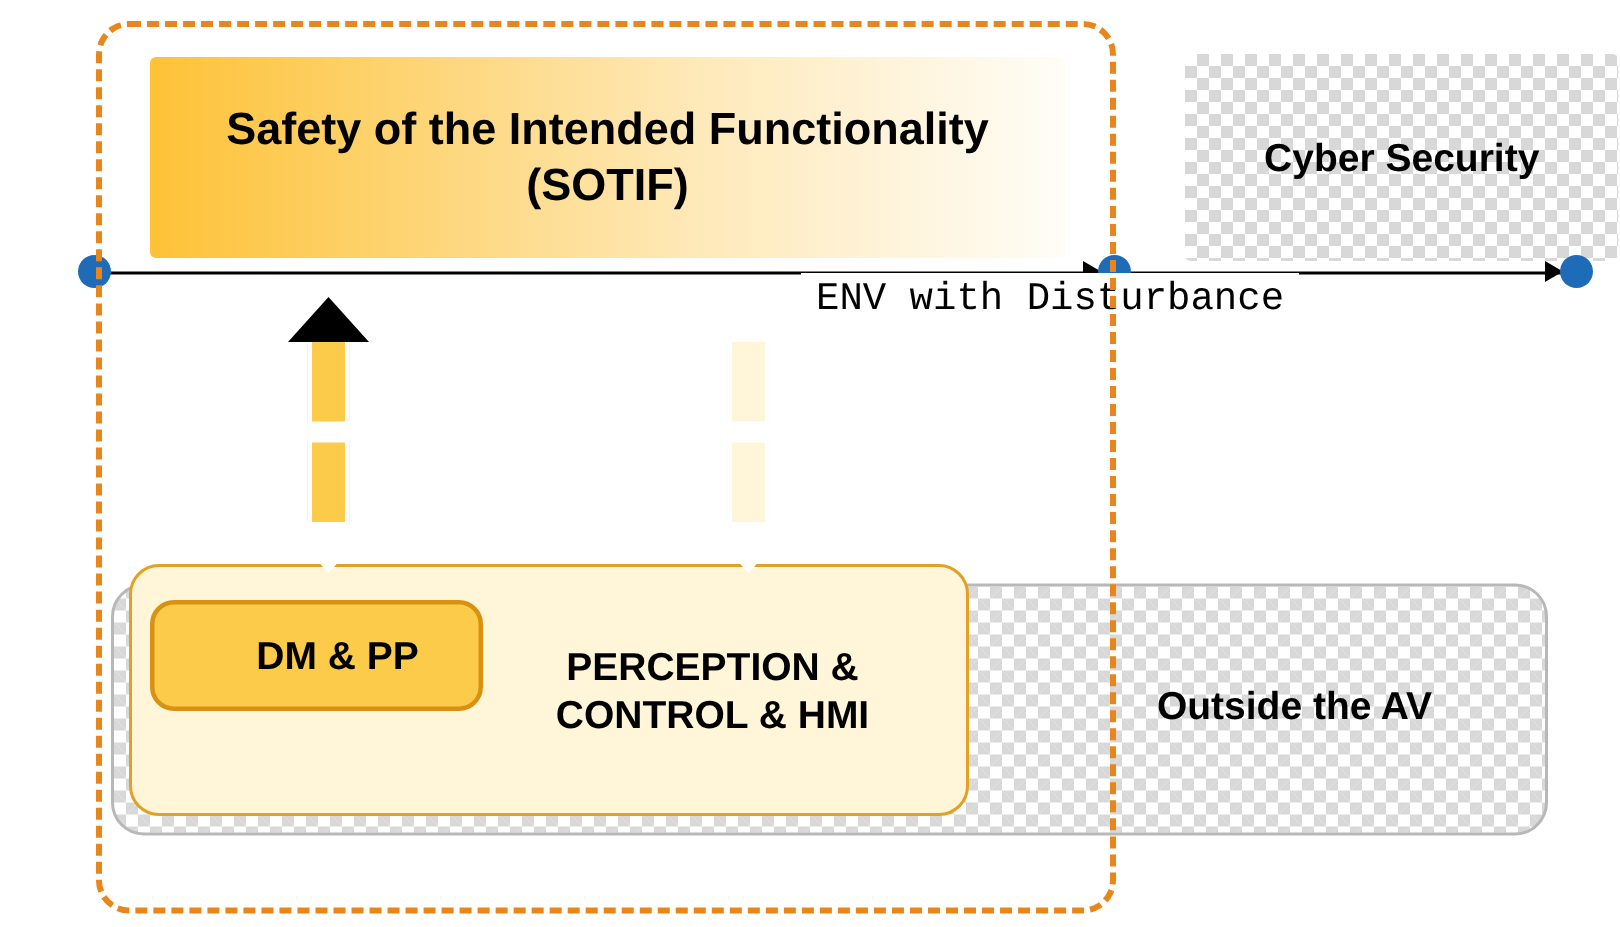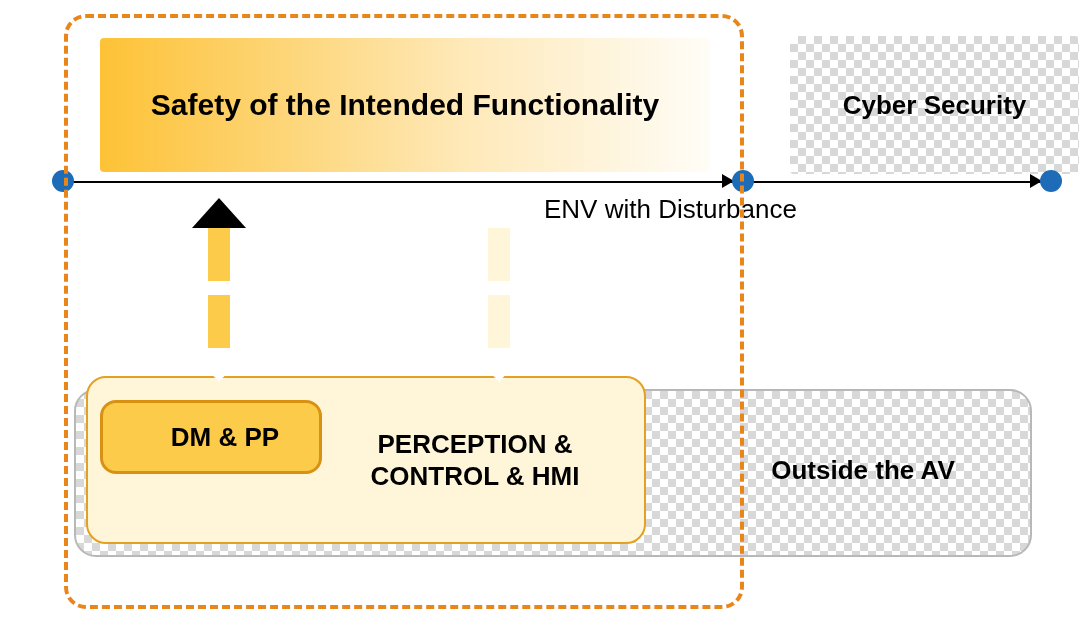--- a/index.html
+++ b/index.html
@@ -193,33 +193,34 @@
     <span>Outside the AV</span>
   </div>
 
   <div class="abs hatch cyber-box" style="left:790px; top:36px; width:289px; height:138px;">
     <span style="background:transparent;">Cyber Security</span>
   </div>
 
   <div class="abs sotif-box" style="left:98px; top:36px; width:614px; height:138px;">
     <div>
       <span>Safety of the Intended Functionality</span><br>
+      <span>(SOTIF)</span>
     </div>
   </div>
 
   <div class="abs axis-line" style="left:63px; top:181px; width:978px;"></div>
 
   <div class="abs axis-arrowhead" style="left:722px; top:174px;"></div>
   <div class="abs axis-arrowhead" style="left:1030px; top:174px;"></div>
 
   <div class="abs axis-dot" style="left:52px; top:170px;"></div>
   <div class="abs axis-dot" style="left:732px; top:170px;"></div>
   <div class="abs axis-dot" style="left:1040px; top:170px;"></div>
 
-  <div class="abs axis-label" style="left:534px; top:192px;">ENV with Disturbance</div>
+  <div class="abs axis-label" style="left:534px; top:182px;font-family:Liberation Mono, monospace;">ENV with Disturbance</div>
 
   <div class="abs dashed-frame" style="left:64px; top:14px; width:680px; height:595px; pointer-events:none;"></div>
 
   <div class="abs" style="left:192px; top:198px;">
     <div style="position:relative; width:54px; height:0;">
       <div class="head-outline-up"></div>
     </div>
     <div class="thick-arrow up arrow-yellow">
       <div class="head"></div>
       <div class="shaft"></div>

